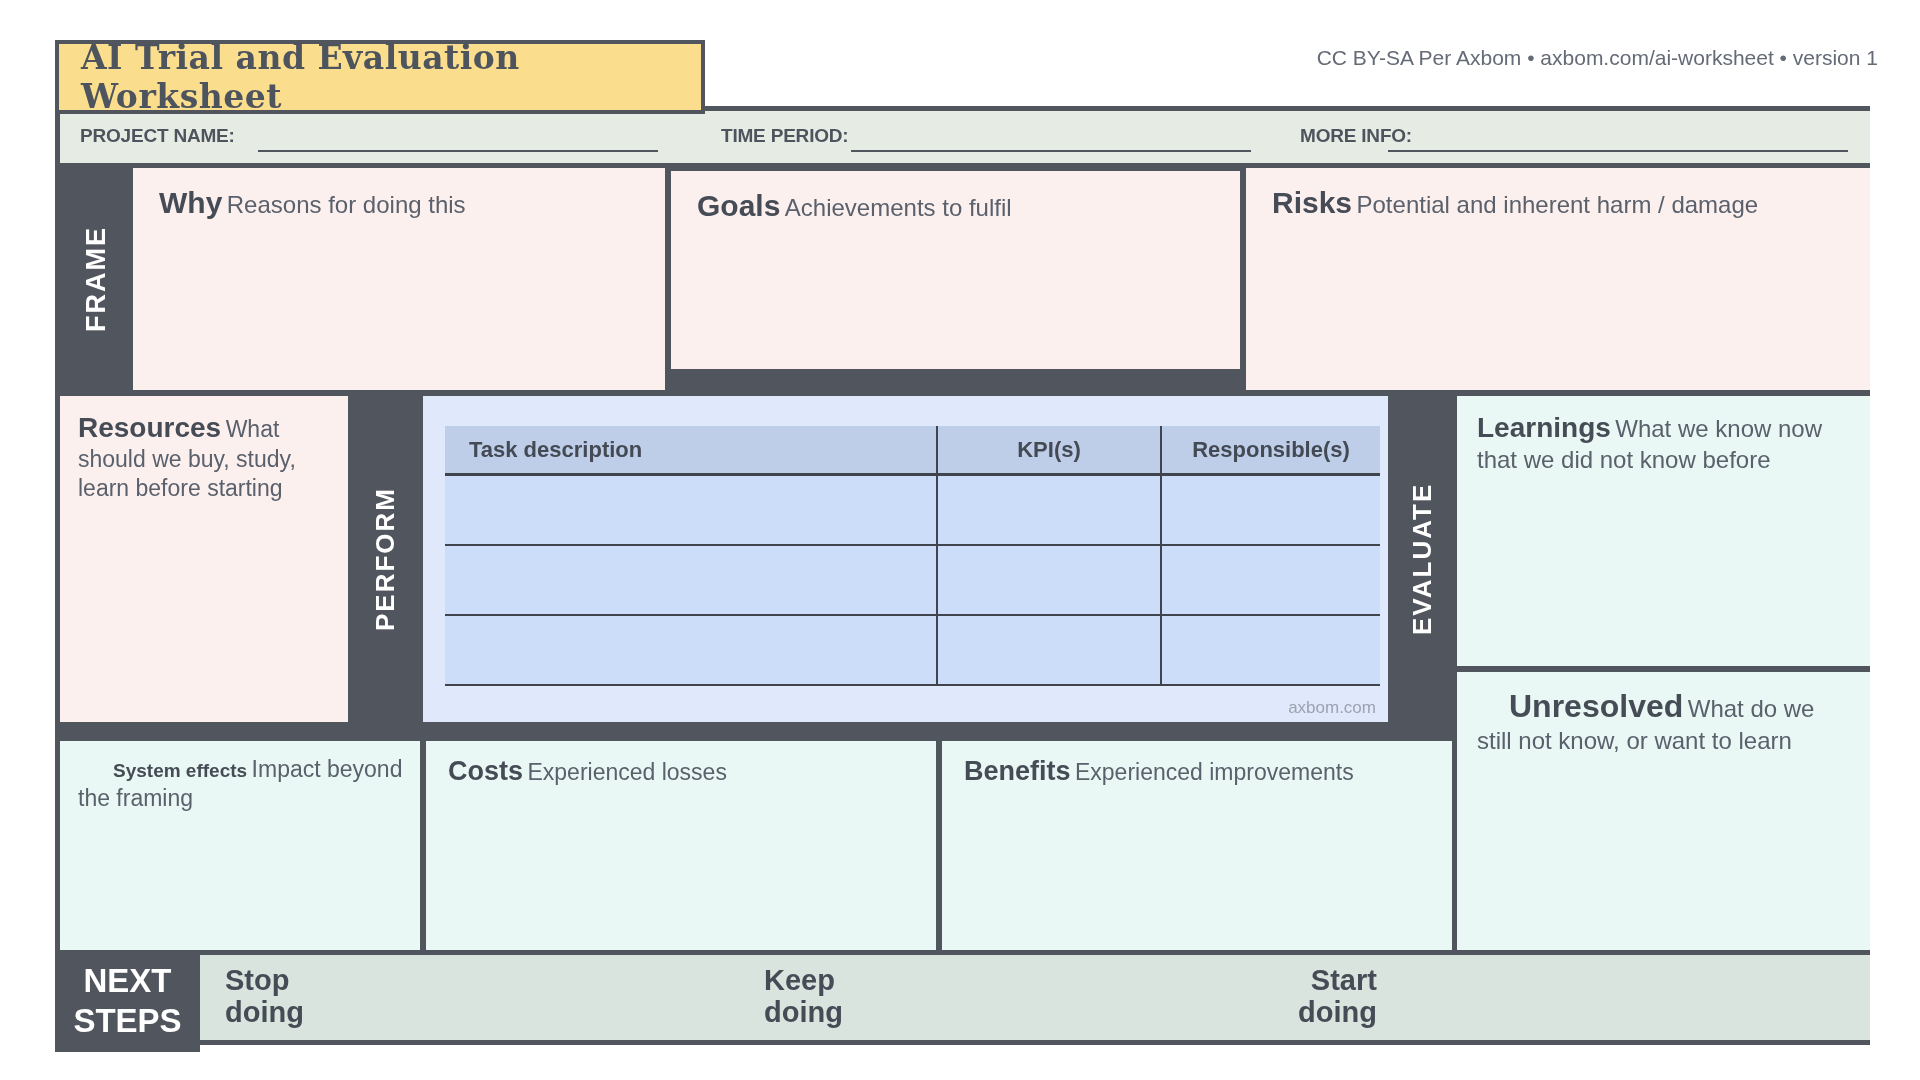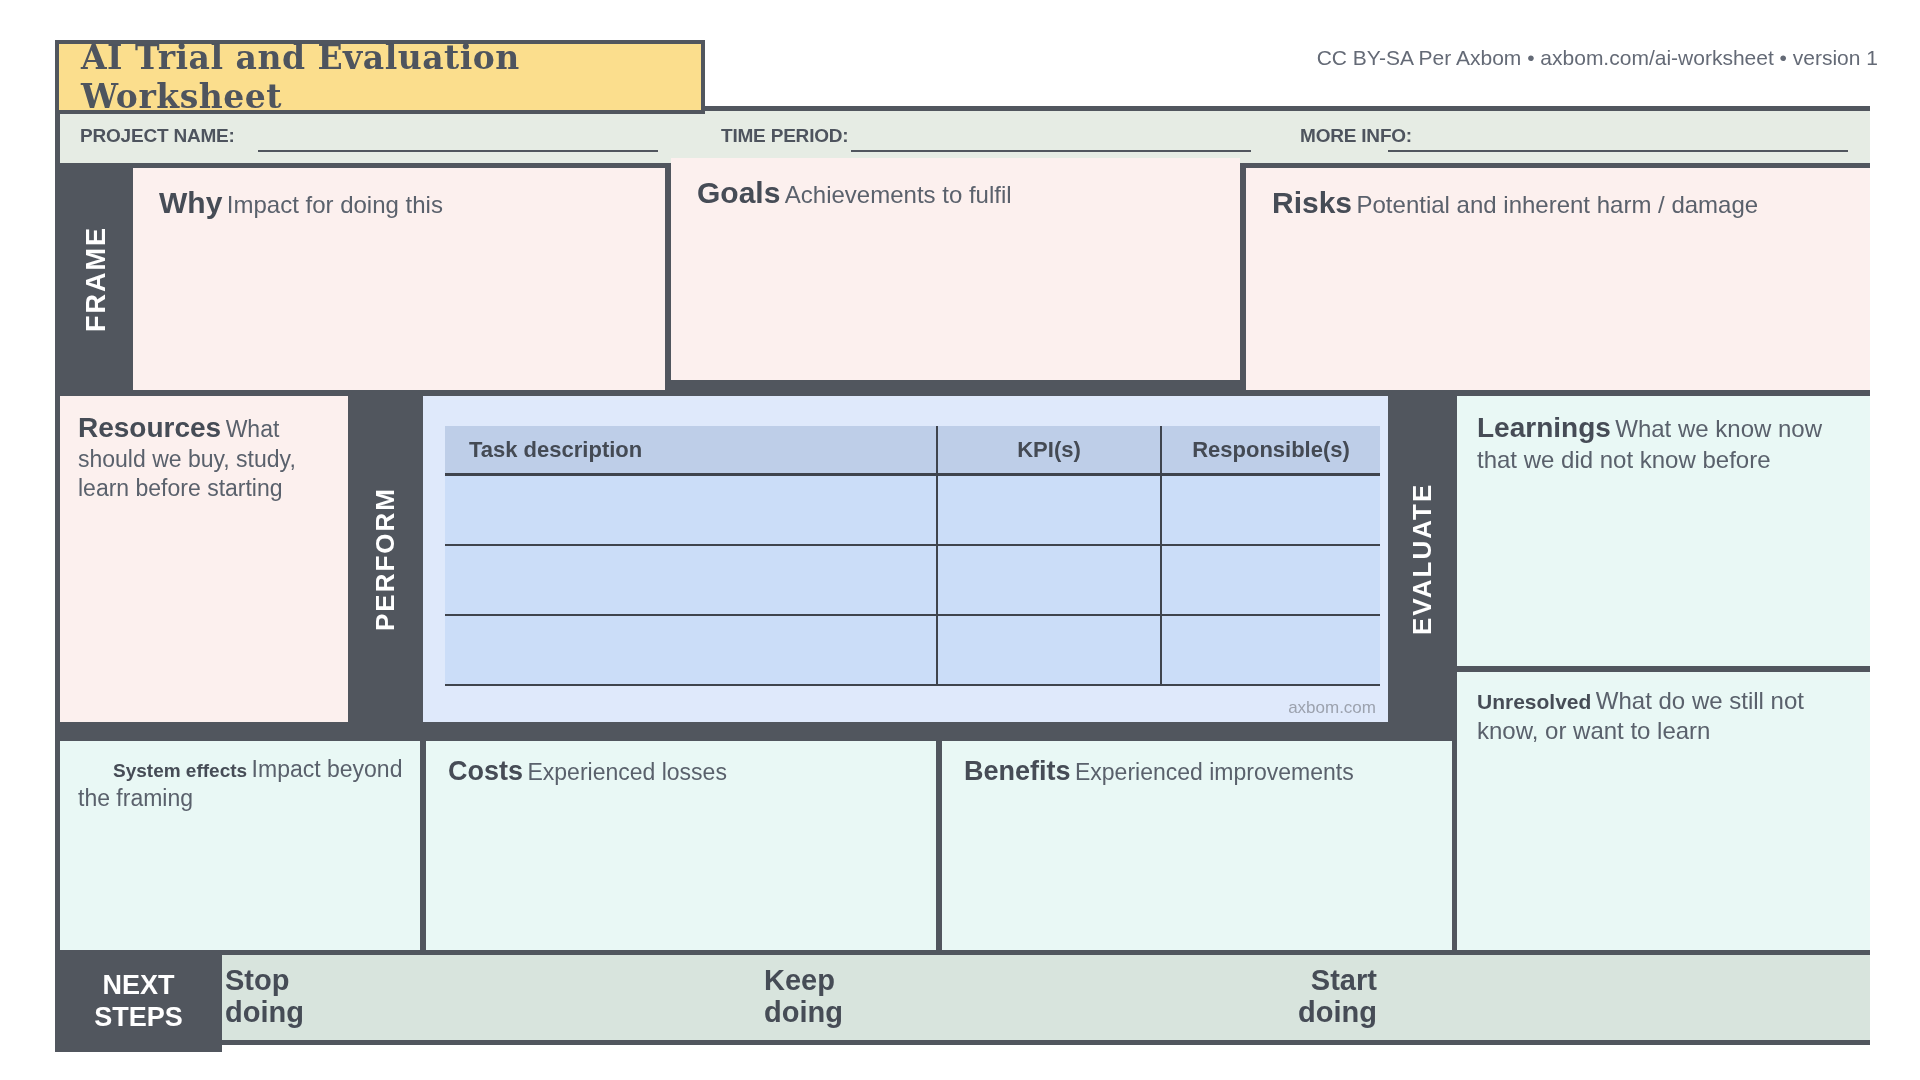--- a/index.html
+++ b/index.html
@@ -33,22 +33,22 @@
              grid-template-columns:491px 224px 220px;}
   .th{background:#becee8;height:50px;box-sizing:border-box;border-bottom:3px solid #3f444d;
       font-weight:bold;font-size:22px;color:#444a54;display:flex;align-items:center;}
   .th.first{padding-left:24px;}
   .th.center{justify-content:center;}
   .td{background:#cbddf8;height:70px;box-sizing:border-box;border-bottom:2px solid #3f444d;}
   .colsep{border-left:2px solid #3f444d;}
   .watermark{position:absolute;right:12px;bottom:4px;font-size:17px;color:#9ca2ae;}
   .nextitem{position:absolute;top:9px;font-size:29px;font-weight:bold;line-height:1.12;
             white-space:pre-line;color:#464c56;}
-  .nextbox{left:55px;top:950px;width:167px;height:102px;display:flex;align-items:center;
-           justify-content:center;text-align:center;color:#ffffff;font-weight:bold;font-size:27px;
+  .nextbox{left:55px;top:950px;width:145px;height:102px;display:flex;align-items:center;
+           justify-content:center;text-align:center;color:#ffffff;font-weight:bold;font-size:33px;
            line-height:1.2;white-space:pre-line;z-index:5;}
 </style>
 </head>
 <body>
 
 <div class="page">
 
   <div class="abs backdrop"></div>
 
   <div class="abs titlebox">
@@ -61,23 +61,23 @@
     <span class="fieldline" style="left:198px;width:400px;"></span>
     <span class="fieldlabel" style="left:661px;">TIME PERIOD:</span>
     <span class="fieldline" style="left:791px;width:400px;"></span>
     <span class="fieldlabel" style="left:1240px;">MORE INFO:</span>
     <span class="fieldline" style="left:1328px;width:460px;"></span>
   </div>
 
   <div class="abs vlabel" style="left:60px;top:168px;width:73px;height:222px;font-size:27px;">FRAME</div>
 
   <div class="abs pink pad" style="left:133px;top:168px;width:532px;height:222px;">
-    <p class="sec-head"><span class="t" style="font-size:30px;">Why</span> <span class="s" style="font-size:24px;">Impact for doing this</span></p>
+    <p class="sec-head"><span class="t" style="font-size:30px;">Why</span> <span class="s" style="font-size:24px;">Reasons for doing this</span></p>
   </div>
-  <div class="abs pink pad" style="left:671px;top:158px;width:569px;height:222px;">
+  <div class="abs pink pad" style="left:671px;top:171px;width:569px;height:198px;">
     <p class="sec-head"><span class="t" style="font-size:30px;">Goals</span> <span class="s" style="font-size:24px;">Achievements to fulfil</span></p>
   </div>
   <div class="abs pink pad" style="left:1246px;top:168px;width:624px;height:222px;">
     <p class="sec-head"><span class="t" style="font-size:30px;">Risks</span> <span class="s" style="font-size:24px;">Potential and inherent harm / damage</span></p>
   </div>
 
   <div class="abs pink" style="left:60px;top:396px;width:288px;height:326px;box-sizing:border-box;padding:14px 16px 0 18px;">
     <p class="sec-head"><span class="t" style="font-size:28px;">Resources</span> <span class="s" style="font-size:23px;">What should we buy, study, learn before starting</span></p>
   </div>
 
@@ -104,21 +104,21 @@
     <span class="watermark">axbom.com</span>
   </div>
 
   <div class="abs vlabel" style="left:1388px;top:396px;width:69px;height:326px;font-size:26px;">EVALUATE</div>
 
   <div class="abs cyan" style="left:1457px;top:396px;width:413px;height:270px;box-sizing:border-box;padding:14px 18px 0 20px;">
     <p class="sec-head"><span class="t" style="font-size:28px;">Learnings</span> <span class="s" style="font-size:24px;">What we know now that we did not know before</span></p>
   </div>
 
   <div class="abs cyan" style="left:1457px;top:672px;width:413px;height:278px;box-sizing:border-box;padding:14px 18px 0 20px;">
-    <p class="sec-head"><span class="t" style="font-size:21px;">Unresolved</span> <span class="s" style="font-size:24px;">What do we still not know, or want to learn</span></p>
+    <p class="sec-head"><span class="t" style="font-size:32px;margin-left:32px;">Unresolved</span> <span class="s" style="font-size:24px;">What do we still not know, or want to learn</span></p>
   </div>
 
   <div class="abs cyan" style="left:60px;top:741px;width:360px;height:209px;box-sizing:border-box;padding:14px 16px 0 18px;">
     <p class="sec-head"><span class="t" style="font-size:19px;margin-left:35px;">System effects</span> <span class="s" style="font-size:23px;">Impact beyond the framing</span></p>
   </div>
   <div class="abs cyan" style="left:426px;top:741px;width:510px;height:209px;box-sizing:border-box;padding:14px 16px 0 22px;">
     <p class="sec-head"><span class="t" style="font-size:27px;">Costs</span> <span class="s" style="font-size:23px;text-align:center;">Experienced losses</span></p>
   </div>
   <div class="abs cyan" style="left:942px;top:741px;width:510px;height:209px;box-sizing:border-box;padding:14px 16px 0 22px;">
     <p class="sec-head"><span class="t" style="font-size:27px;">Benefits</span> <span class="s" style="font-size:23px;">Experienced improvements</span></p>

